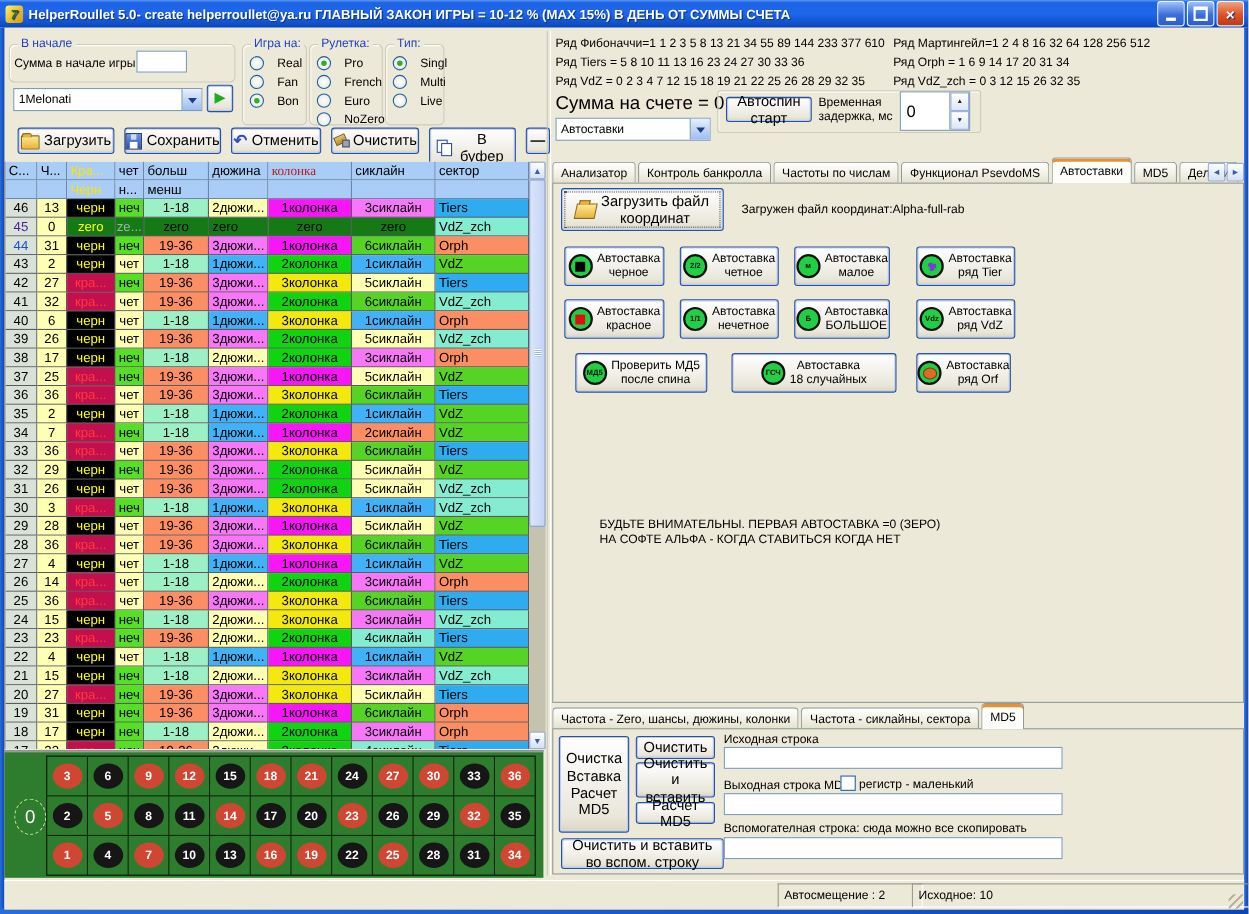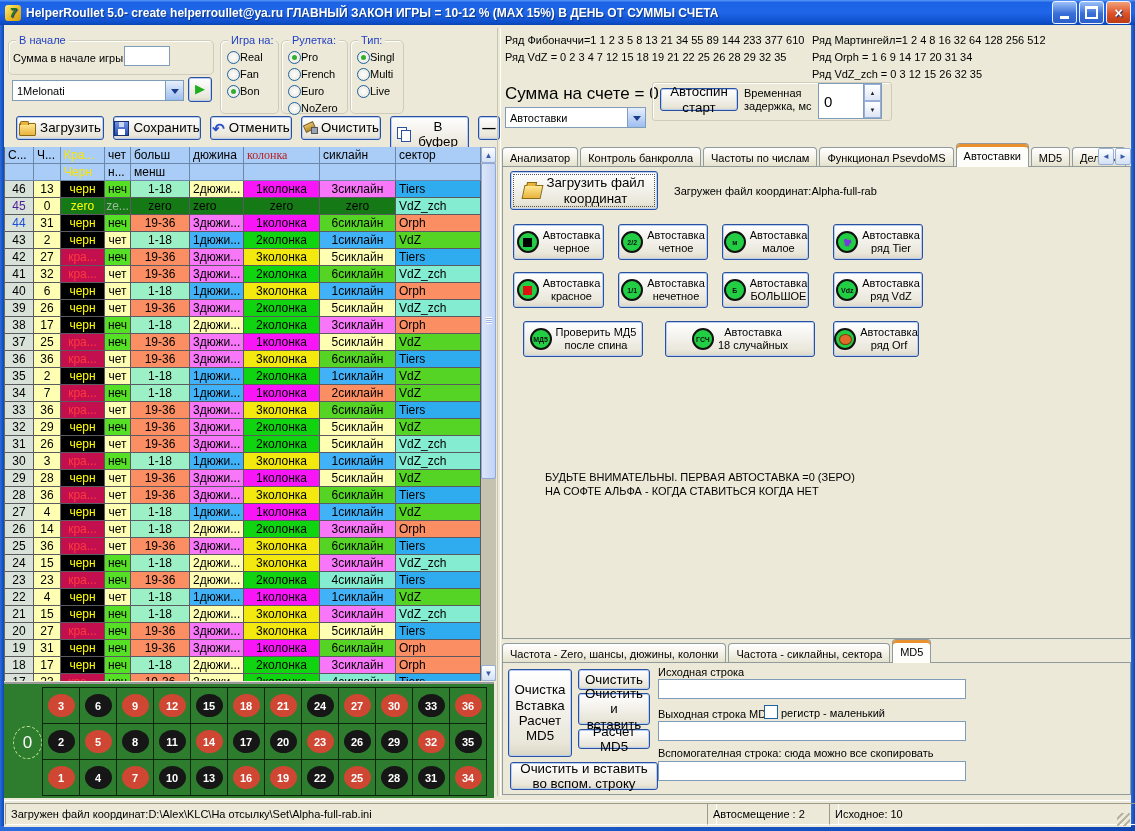--- a/index.html
+++ b/index.html
@@ -27,21 +27,21 @@
   .xbtn{display:flex;align-items:center;justify-content:center;gap:4px;text-align:center;
     background:linear-gradient(180deg,#fff,#f4f3ee 40%,#e9e6d9 85%,#d9d6c5);
     border:1px solid #4d6fae;border-radius:3px;color:#000;box-sizing:border-box;line-height:1.15}
   .xbtn.strong{border-color:#2a50a0;box-shadow:0 0 0 1px #b9cdf2 inset}
   .tin{position:absolute;background:#fff;border:1px solid #7f9db9;box-sizing:border-box}
   .combo{position:absolute;background:#fff;border:1px solid #7f9db9;display:flex;align-items:center;
     padding-left:4px;box-sizing:border-box}
   .combo .arr{margin-left:auto;align-self:stretch;width:17px;border-left:1px solid #7f9db9;
     background:linear-gradient(#e7effc,#9dbdf0);display:flex;align-items:center;justify-content:center}
   .tri-down{width:0;height:0;border:4px solid transparent;border-top:5px solid #1a3c8c;margin-top:5px}
-  .radio{display:flex;gap:0;margin:4px 0 0 6px}
+  .radio{display:flex;align-items:center;gap:12px;margin:4px 0 0 6px}
   .rb{width:11px;height:11px;border-radius:50%;border:1px solid #1c64a0;background:radial-gradient(#fff,#e6e2d6);position:relative;flex:none}
   .rb.sel::after{content:"";position:absolute;left:2.5px;top:2.5px;width:5px;height:5px;border-radius:50%;background:#2fae2f}
   .cb{width:12px;height:12px;border:1px solid #1c64a0;background:#fff;display:inline-block;vertical-align:-2px}
   .lbl{position:absolute;color:#000;white-space:nowrap}
   
   .ic{flex:none;display:inline-block;position:relative}
   .ic-folder{width:15px;height:11px;background:linear-gradient(#ffe793,#e9b43c);border:1px solid #8a6a14;border-radius:1px;margin-top:2px}
   .ic-folder::before{content:"";position:absolute;left:0;top:-3px;width:7px;height:3px;background:#e9b43c;border:1px solid #8a6a14;border-bottom:none;border-radius:2px 2px 0 0}
   .ic-floppy{width:13px;height:13px;background:linear-gradient(#6f93e8,#2a4fb4);border:1px solid #16306e}
   .ic-floppy::before{content:"";position:absolute;left:3px;top:7px;width:7px;height:6px;background:#fff}
@@ -700,20 +700,21 @@
       <div class="bcell">
         <div class="chip " style="background: rgb(207, 70, 51);">34</div>
       </div>
     </div>
 </div>
 
 <div style="position:absolute;left:497px;top:28px;width:2px;height:768px;border-left:1px solid #c8c5b2;border-right:1px solid #fff"></div>
 
 <div id="series-left" style="position:absolute;left:505px;top:32px;line-height:17px;white-space:nowrap">
     <div>Ряд Фибоначчи=1 1 2 3 5 8 13 21 34 55 89 144 233 377 610</div>
+    <div>Ряд Tiers = 5 8 10 11 13 16 23 24 27 30 33 36</div>
     <div>Ряд VdZ = 0 2 3 4 7 12 15 18 19 21 22 25 26 28 29 32 35</div>
   </div>
 <div id="series-right" style="position:absolute;left:812px;top:32px;line-height:17px;white-space:nowrap">
     <div>Ряд Мартингейл=1 2 4 8 16 32 64 128 256 512</div>
     <div>Ряд Orph = 1 6 9 14 17 20 31 34</div>
     <div>Ряд VdZ_zch = 0 3 12 15 26 32 35</div>
   </div>
 
 <div class="lbl" style="left:505px;top:84px;font-size:17px">Сумма на счете = 0</div>
 <div class="combo" style="left:505px;top:107px;width:141px;height:21px">
@@ -876,17 +877,16 @@
 <span class="lbl" style="left:658px;top:666px;z-index:2">Исходная строка</span>
 <input class="tin" style="left: 658px; top: 679px; width: 308px; height: 20px; z-index: 2;" value="">
 <span class="lbl" style="left:658px;top:708px;z-index:2">Выходная строка MD5</span>
 <span class="cb" style="position:absolute;left:764px;top:705px;z-index:2"></span>
 <span class="lbl" style="left:781px;top:707px;z-index:2">регистр  - маленький</span>
 <input class="tin" style="left: 658px; top: 721px; width: 308px; height: 20px; z-index: 2;" value="">
 <span class="lbl" style="left:658px;top:747px;z-index:2">Вспомогателная строка: сюда можно все скопировать</span>
 <input class="tin" style="left: 658px; top: 761px; width: 308px; height: 20px; z-index: 2;" value="">
 
 <div id="statusbar">
-  <div class="seg" style="left:1px;width:700px">Загружен файл координат:D:\Alex\KLC\На отсылку\Set\Alpha-full-rab.ini</div>
   <div class="seg" style="left:703px;width:120px">Автосмещение : 2</div>
   <div class="seg" style="left:825px;width:301px">Исходное: 10</div>
   <div id="grip"></div>
 </div>
 
 </body></html>

